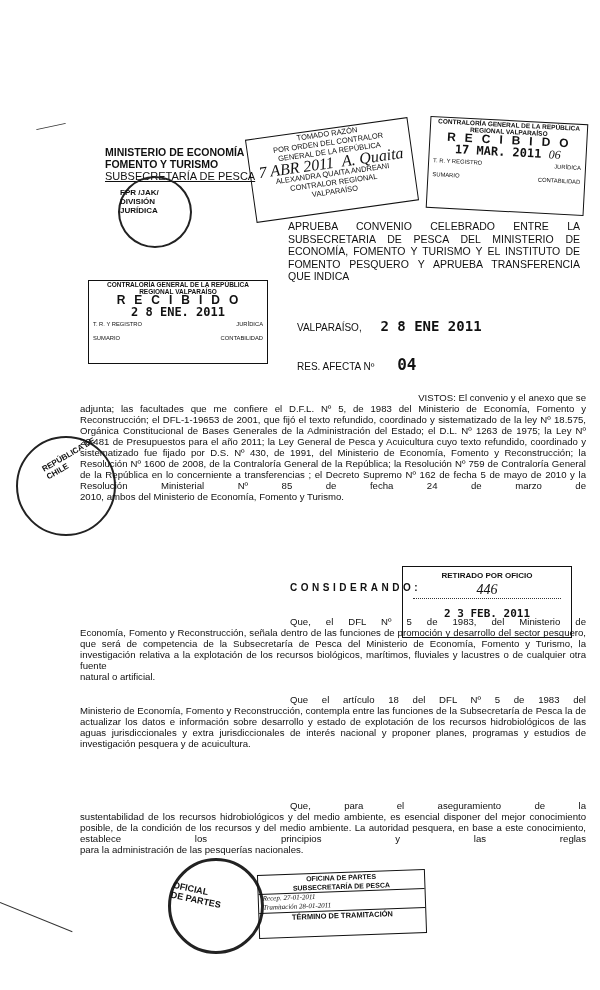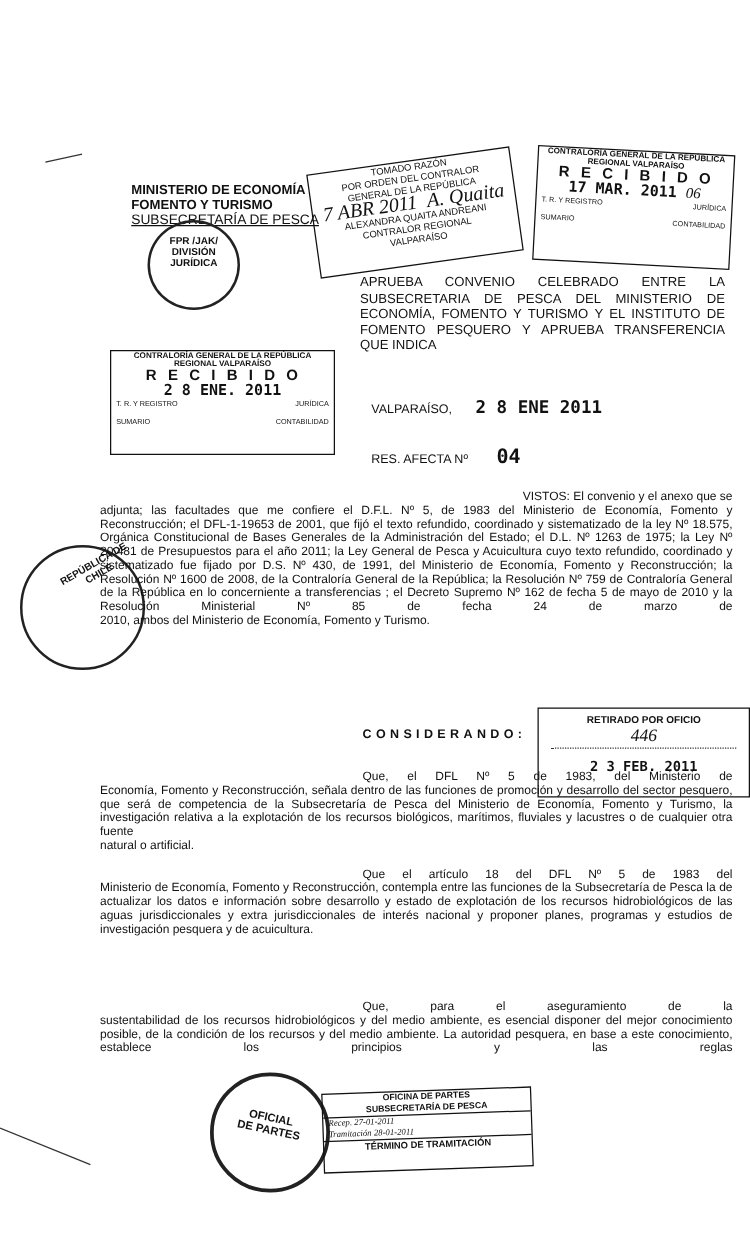--- a/index.html
+++ b/index.html
@@ -10,39 +10,39 @@
   .header .u { text-decoration: underline; font-weight: normal; font-size: 11px; }
   .stamp-box { border: 1.5px solid #111; background: transparent; font-size: 7px; line-height: 9px; }
   .stamp-box .tt { text-align: center; font-weight: bold; font-size: 6.5px; line-height: 7px; }
   .stamp-box .rec { text-align: center; letter-spacing: 9px; font-size: 12px; font-weight: bold; margin: 1px 0 2px 8px; }
   .stamp-box .date { text-align: center; font-family: "DejaVu Sans Mono", monospace; font-size: 12px; font-weight: bold; margin: 3px 0; }
   .stamp-box .row { display: flex; justify-content: space-between; padding: 0 4px; font-size: 5.8px; }
   .stamp1 { left: 428px; top: 120px; width: 156px; height: 90px; transform: rotate(3deg); }
   .stamp2 { left: 88px; top: 280px; width: 178px; height: 82px; }
   .tomado { left: 250px; top: 128px; width: 162px; height: 82px; border: 1.5px solid #111; transform: rotate(-8deg); font-size: 7.5px; line-height: 9px; text-align: center; }
   .tomado .sig { font-family: "Liberation Serif", serif; font-style: italic; font-size: 16px; margin: 2px 0; }
-  .seal { border: 2px solid #222; border-radius: 50%; font-size: 6.5px; text-align: center; }
+  .seal { border: 2px solid #222; border-radius: 50%; font-size: 6.5px; text-align: left; }
   .seal1 { left: 118px; top: 176px; width: 70px; height: 68px; }
   .seal1 .inner { margin-top: 10px; font-size: 8px; line-height: 9px; font-weight: bold; }
   .seal2 { left: 16px; top: 436px; width: 96px; height: 96px; }
   .seal2 .ring { position:absolute; left: 22px; top: 8px; font-size: 8px; font-weight:bold; transform: rotate(-30deg); }
   .seal3 { left: 168px; top: 858px; width: 90px; height: 90px; border-width: 3px; }
   .seal3 .inner { margin-top: 28px; font-weight: bold; font-size: 9px; line-height: 10px; transform: rotate(12deg); }
   .title { left: 288px; top: 220px; width: 292px; font-size: 10.5px; line-height: 12.5px; text-align: justify; text-align-last: left; text-transform: uppercase; }
   .place { left: 297px; top: 318px; font-size: 10px; }
   .place .d { font-family: "DejaVu Sans Mono", monospace; font-weight: bold; font-size: 14px; margin-left: 16px; }
   .res { left: 297px; top: 355px; font-size: 10px; }
   .res .n { font-family: "DejaVu Sans Mono", monospace; font-weight: bold; font-size: 16px; margin-left: 20px; }
   .para { left: 80px; width: 506px; font-size: 9.6px; line-height: 11px; text-align: justify; text-align-last: justify; }
   .para .last { text-align-last: left; }
   .lead { display: block; padding-left: 210px; }
   .vistos { top: 392px; }
   .vistos .lead { padding-left: 210px; text-align: right; text-align-last: right; }
   .consid { left: 290px; top: 582px; font-size: 10px; font-weight: bold; letter-spacing: 3.5px; }
-  .retirado { left: 430px; top: 566px; width: 168px; height: 70px; border: 1.5px solid #111; font-size: 8px; text-align: center; background: transparent; }
+  .retirado { left: 402px; top: 566px; width: 168px; height: 70px; border: 1.5px solid #111; font-size: 8px; text-align: center; background: transparent; }
   .retirado .t { font-weight: bold; margin-top: 4px; }
   .retirado .num { font-family: "Liberation Serif", serif; font-style: italic; font-size: 14px; border-bottom: 1px dotted #333; margin: 2px 10px; }
   .retirado .d { font-family: "DejaVu Sans Mono", monospace; font-weight: bold; font-size: 11px; margin-top: 8px; }
   .p1 { top: 616px; }
   .p2 { top: 694px; }
   .p3 { top: 800px; }
   .oficina { left: 258px; top: 872px; width: 166px; height: 62px; border: 1.5px solid #111; font-size: 7px; line-height: 9px; transform: rotate(-2deg); }
   .oficina .t { text-align: center; font-weight: bold; border-bottom: 1px solid #111; }
   .oficina .hw { font-family: "Liberation Serif", serif; font-style: italic; padding-left: 4px; }
   .oficina .f { border-top: 1px solid #111; font-weight: bold; text-align: center; font-size: 7.5px; }
@@ -143,20 +143,21 @@
 
 <div class="abs para p2">
   <span class="lead">Que el artículo 18 del DFL Nº 5 de 1983 del</span>
   <span>Ministerio de Economía, Fomento y Reconstrucción, contempla entre las funciones de la Subsecretaría de Pesca la de actualizar los datos e información sobre desarrollo y estado de explotación de los recursos hidrobiológicos de las aguas jurisdiccionales y extra jurisdiccionales de interés nacional y proponer planes, programas y estudios de</span>
   <div class="last">investigación pesquera y de acuicultura.</div>
 </div>
 
 <div class="abs para p3">
   <span class="lead">Que, para el aseguramiento de la</span>
   <span>sustentabilidad de los recursos hidrobiológicos y del medio ambiente, es esencial disponer del mejor conocimiento posible, de la condición de los recursos y del medio ambiente. La autoridad pesquera, en base a este conocimiento, establece los principios y las reglas</span>
+  <div class="last">para la administración de las pesquerías nacionales.</div>
 </div>
 
 <div class="abs seal seal3">
   <div class="inner">
     <div>OFICIAL</div>
     <div>DE PARTES</div>
   </div>
 </div>
 
 <div class="abs oficina">

